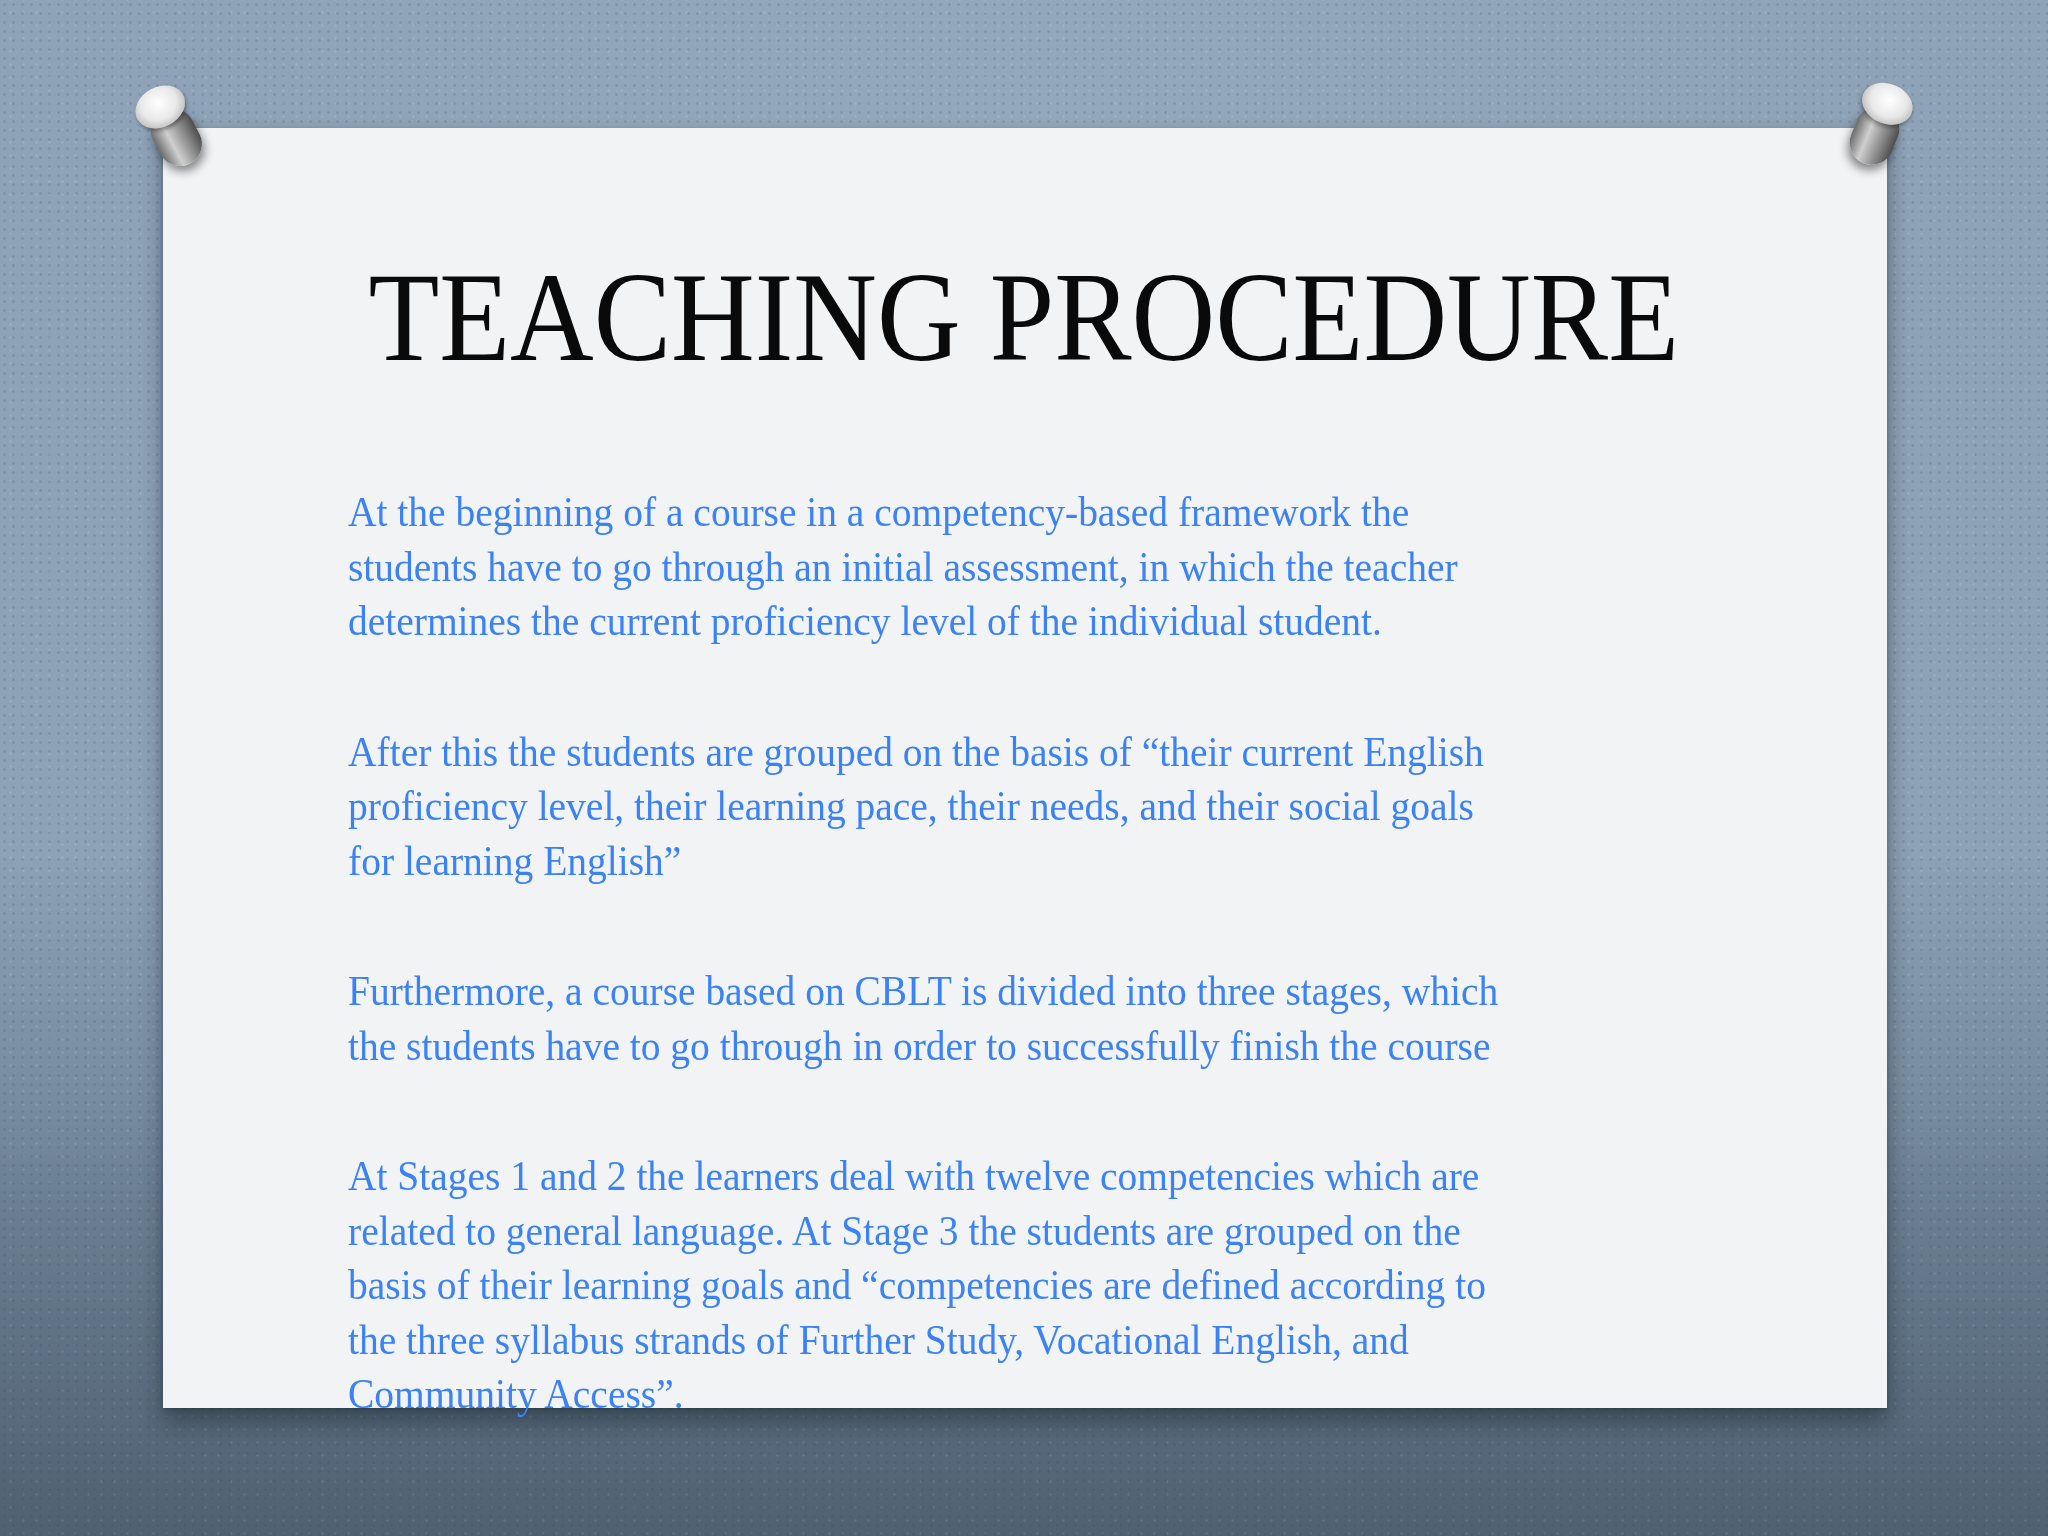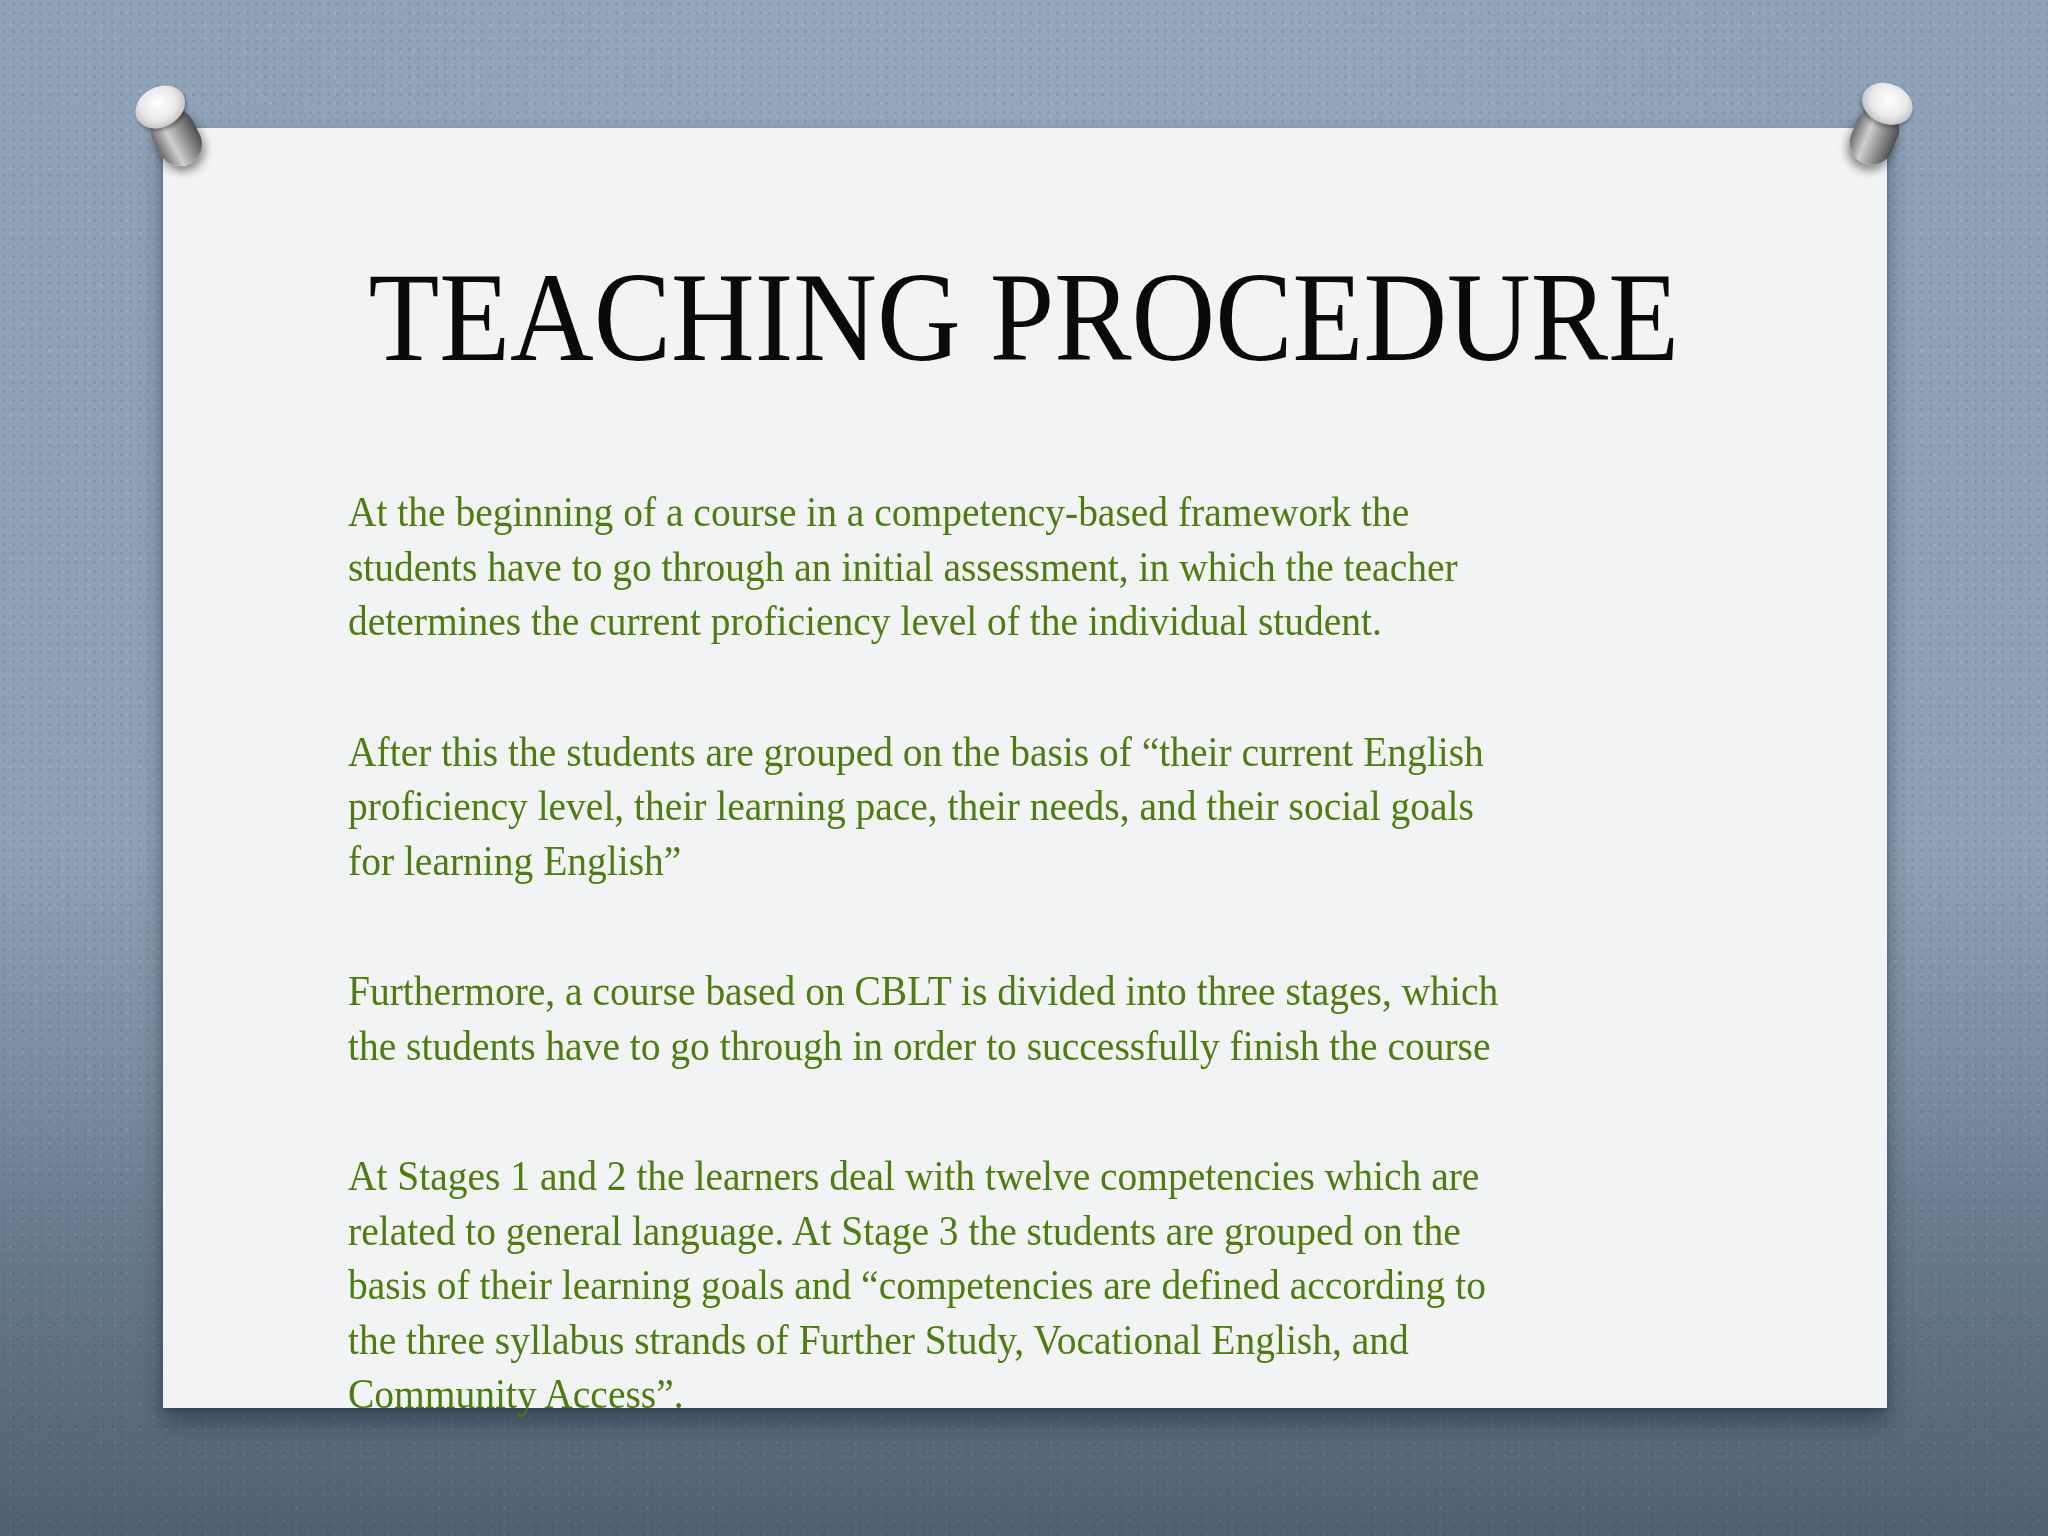--- a/index.html
+++ b/index.html
@@ -79,21 +79,21 @@
       transform: scaleX(0.92);
       transform-origin: 1020px 0;
       z-index: 2;
     }
     .body {
       position: absolute;
       left: 348px;
       top: 485px;
       width: 1400px;
       z-index: 2;
-      color: #4d7c0f;
+      color: #3b82f6;
     }
     .para {
       margin: 0 0 76px 0;
       font-size: 42px;
       line-height: 54.5px;
       transform: scaleX(0.94);
       transform-origin: 0 0;
       white-space: nowrap;
     }
     .para .line { display: block; }

